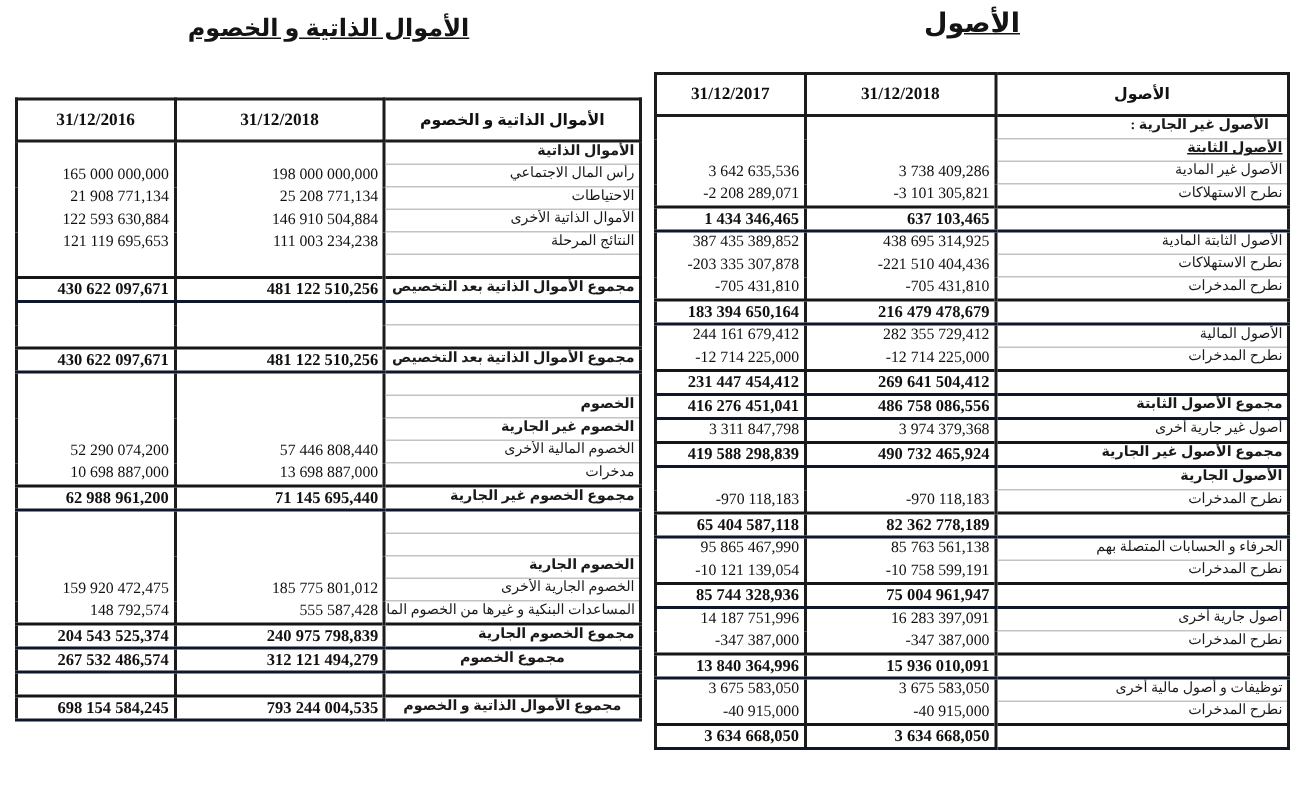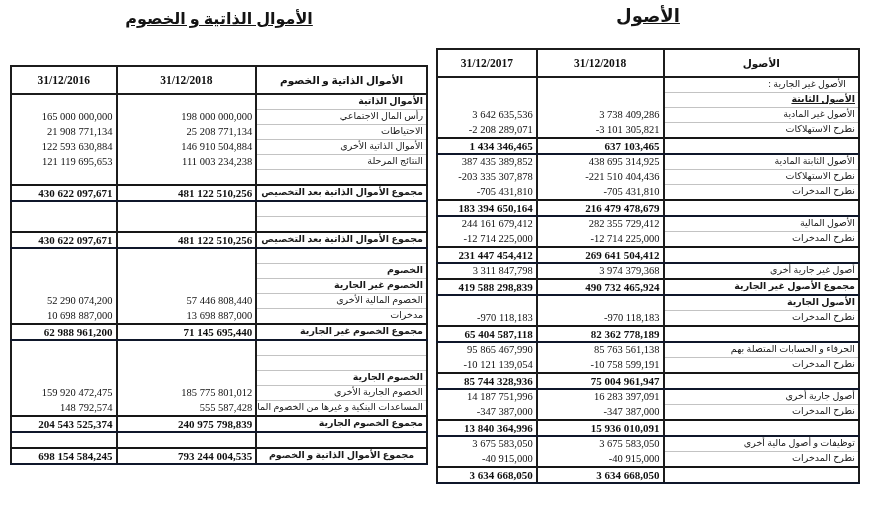--- a/index.html
+++ b/index.html
@@ -39,21 +39,21 @@
   }
   td.num:first-child{border-left:none;}
   td.lab{
     text-align:right;font-size:9.5px;color:#1a1a1a;
     border-left:2px solid #1c1c1c;border-bottom:1px solid #c3c3c3;
     padding:0 4px;
   }
   tr.spacer{height:12px;}
 
   tr.section td.lab{font-weight:bold;text-align:right;}
-  tr.section_right td.lab{font-weight:normal;padding-left:12px;padding-right:12px;}
+  tr.section_right td.lab{font-weight:bold;padding-left:12px;padding-right:12px;}
   tr.underline td.lab{font-weight:bold;text-decoration:underline;margin-top:45px;}
 
   tr.total td, tr.subtotal td, tr.total_center td{
     border-top:2px solid #161616;border-bottom:2px solid #0f172a;
     font-weight:bold;
   }
   tr.total td.num, tr.subtotal td.num, tr.total_center td.num{font-size:11px;}
   tr.total td.lab, tr.total_center td.lab{font-size:9.5px;}
   tr.total_center td.lab{text-align:center;}
 </style>
@@ -180,20 +180,25 @@
       </tr>
       <tr class="data">
         <td class="num">148 792,574</td>
         <td class="num">555 587,428</td>
         <td class="lab" dir="rtl">المساعدات البنكية و غيرها من الخصوم المالية</td>
       </tr>
       <tr class="total">
         <td class="num">204 543 525,374</td>
         <td class="num">240 975 798,839</td>
         <td class="lab" dir="rtl">مجموع الخصوم الجارية</td>
+      </tr>
+      <tr class="total_center">
+        <td class="num">267 532 486,574</td>
+        <td class="num">312 121 494,279</td>
+        <td class="lab" dir="rtl">مجموع الخصوم</td>
       </tr>
       <tr class="spacer">
         <td class="num"></td>
         <td class="num"></td>
         <td class="lab" dir="rtl"></td>
       </tr>
       <tr class="total_center">
         <td class="num">698 154 584,245</td>
         <td class="num">793 244 004,535</td>
         <td class="lab" dir="rtl">مجموع الأموال الذاتية و الخصوم</td>
@@ -268,20 +273,25 @@
       <tr class="data">
         <td class="num">-12 714 225,000</td>
         <td class="num">-12 714 225,000</td>
         <td class="lab" dir="rtl">نطرح المدخرات</td>
       </tr>
       <tr class="subtotal">
         <td class="num">231 447 454,412</td>
         <td class="num">269 641 504,412</td>
         <td class="lab" dir="rtl"></td>
       </tr>
+      <tr class="total">
+        <td class="num">416 276 451,041</td>
+        <td class="num">486 758 086,556</td>
+        <td class="lab" dir="rtl">مجموع الأصول الثابتة</td>
+      </tr>
       <tr class="data">
         <td class="num">3 311 847,798</td>
         <td class="num">3 974 379,368</td>
         <td class="lab" dir="rtl">أصول غير جارية أخرى</td>
       </tr>
       <tr class="total">
         <td class="num">419 588 298,839</td>
         <td class="num">490 732 465,924</td>
         <td class="lab" dir="rtl">مجموع الأصول غير الجارية</td>
       </tr>

